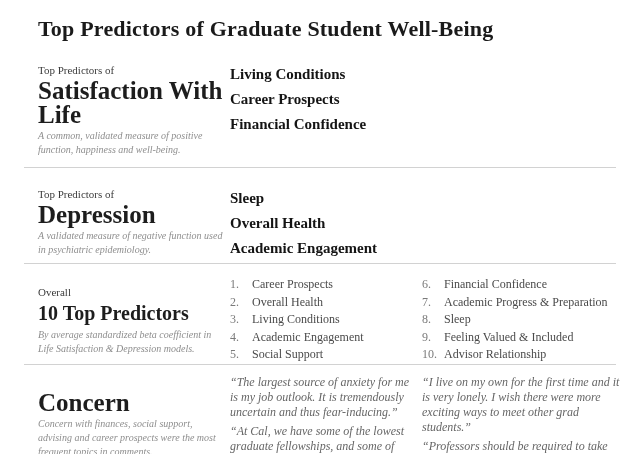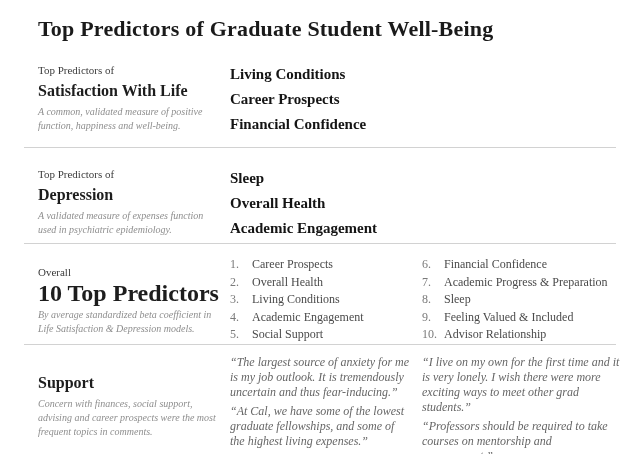--- a/index.html
+++ b/index.html
@@ -37,26 +37,26 @@
   .s2 { padding-top:18px; padding-bottom:2px; }
   .s3 { padding-top:12px; padding-bottom:0; }
   .s4 { padding-top:0; padding-bottom:0; }
   .kicker {
     font-size:11px;
     line-height:17px;
     color:#3c3c3c;
   }
   .heading {
     margin:0;
-    font-size:16px;
+    font-size:25px;
     line-height:24px;
     font-weight:700;
     color:#1d1d1d;
   }
-  .s3 .heading { font-size:24px; line-height:25px; }
+  .s3 .heading { font-size:20px; line-height:25px; }
   .desc {
     margin:2px 0 0 0;
     width:186px;
     font-size:10px;
     line-height:14px;
     font-style:italic;
     color:#8e8e8e;
   }
   .big-item {
     font-size:15px;
@@ -115,21 +115,21 @@
       <div class="big-item">Financial Confidence</div>
     </div>
   </section>
 
   <hr class="divider">
 
   <section class="s2">
     <div class="label">
       <div class="kicker">Top Predictors of</div>
       <h2 class="heading">Depression</h2>
-      <p class="desc">A validated measure of expenses function used in psychiatric epidemiology.</p>
+      <p class="desc">A validated measure of negative function used in psychiatric epidemiology.</p>
     </div>
     <div class="content">
       <div class="big-item">Sleep</div>
       <div class="big-item">Overall Health</div>
       <div class="big-item">Academic Engagement</div>
     </div>
   </section>
 
   <hr class="divider">
 
@@ -184,21 +184,21 @@
           <span class="rank-label">Advisor Relationship</span>
         </div>
       </div>
     </div>
   </section>
 
   <hr class="divider">
 
   <section class="s4">
     <div class="label">
-      <h2 class="heading">Support</h2>
+      <h2 class="heading">Concern</h2>
       <p class="desc">Concern with finances, social support, advising and career prospects were the most frequent topics in comments.</p>
     </div>
     <div class="content quotes">
       <div class="quote-col col1">
         <p>“The largest source of anxiety for me is my job outlook. It is tremendously uncertain and thus fear-inducing.”</p>
         <p>“At Cal, we have some of the lowest graduate fellowships, and some of the highest living expenses.”</p>
       </div>
       <div class="quote-col col2">
         <p>“I live on my own for the first time and it is very lonely. I wish there were more exciting ways to meet other grad students.”</p>
         <p>“Professors should be required to take courses on mentorship and management.”</p>

